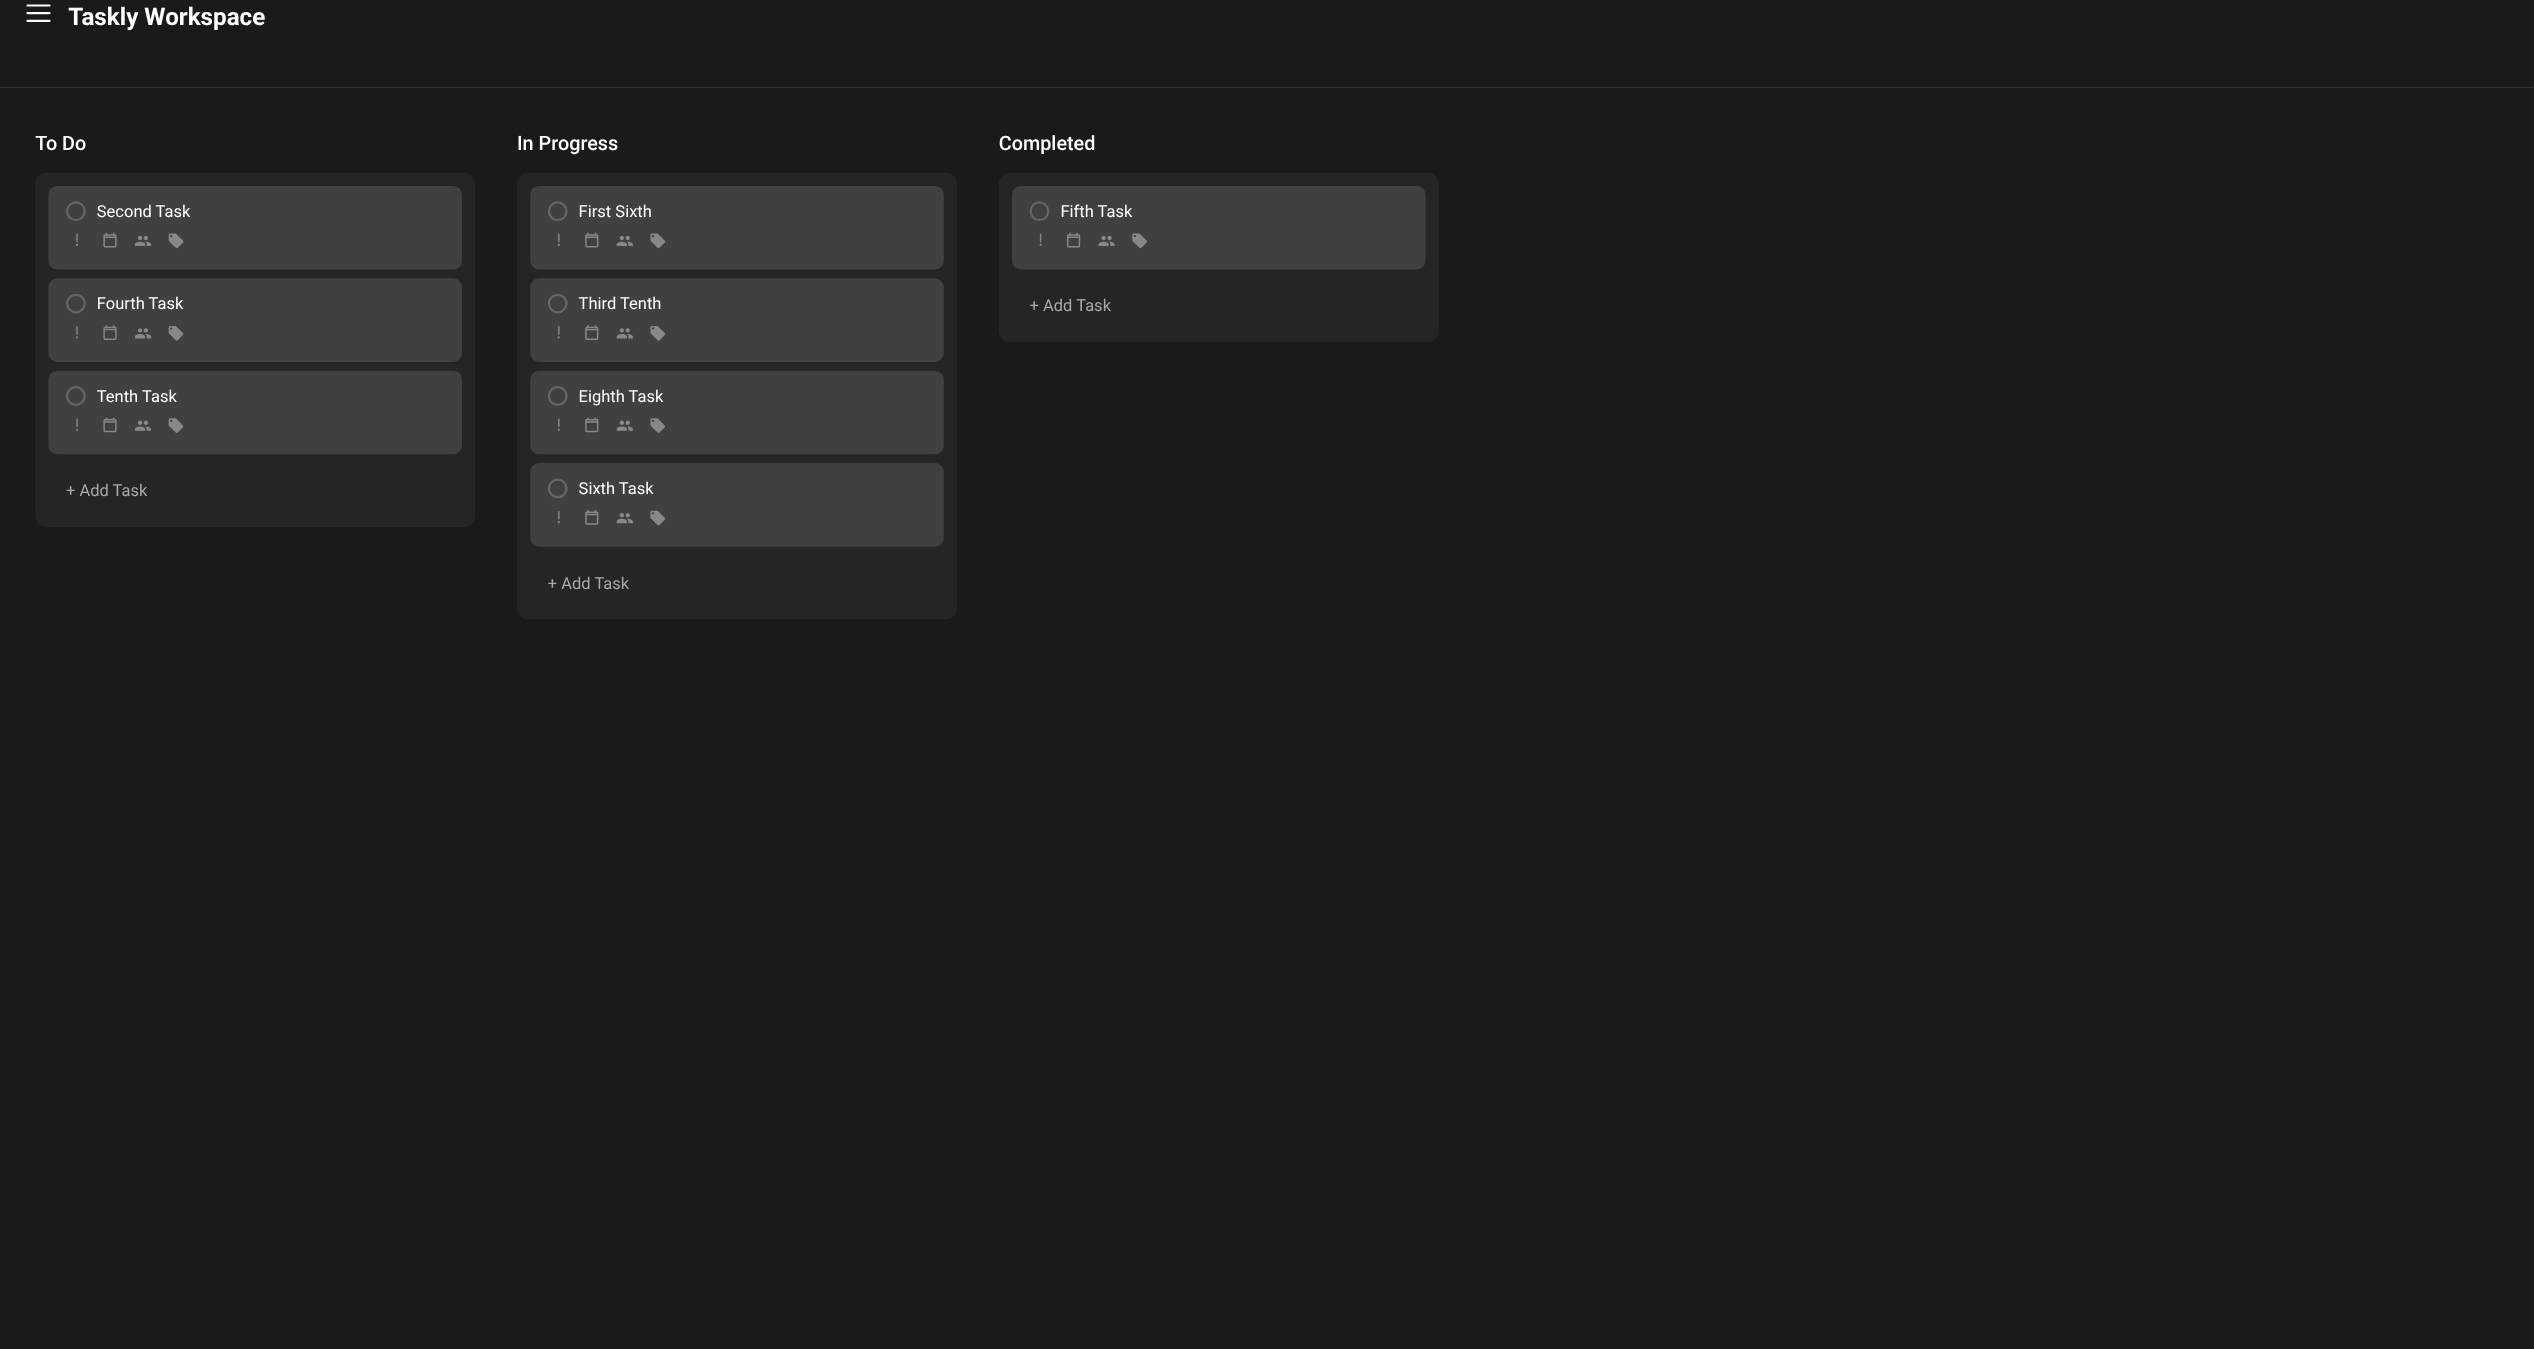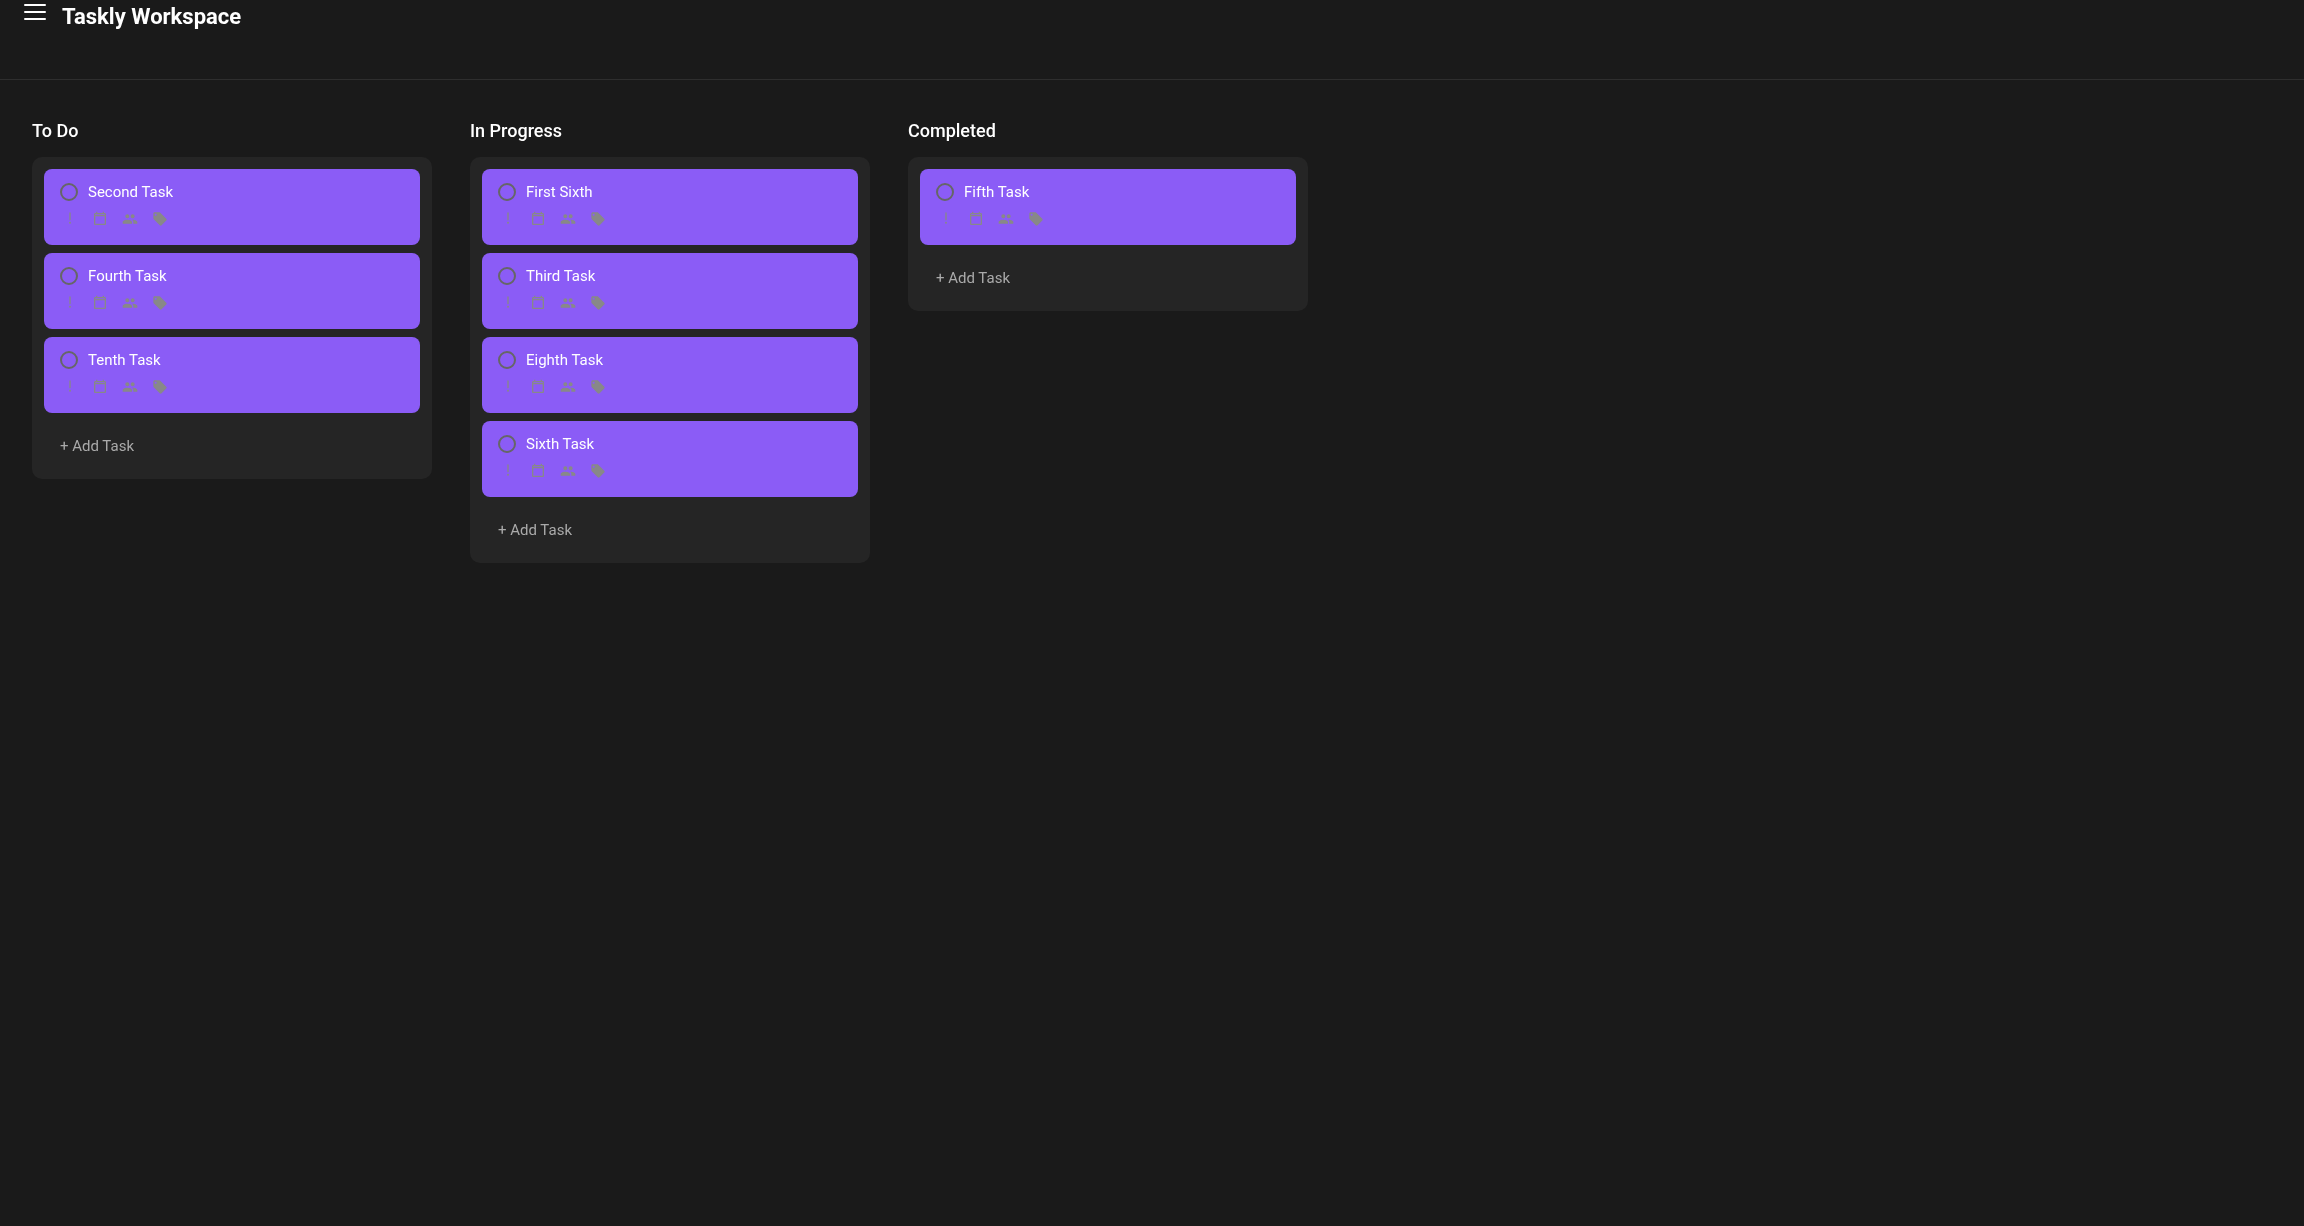--- a/index.html
+++ b/index.html
@@ -54,21 +54,21 @@
     }
     .column-body {
       background-color: #252525;
       border-radius: 10px;
       padding: 12px;
       display: flex;
       flex-direction: column;
       gap: 8px;
     }
     .task-card {
-      background-color: #8b5cf6;
+      background-color: #404040;
       border-radius: 8px;
       padding: 14px 16px;
       cursor: pointer;
     }
     .task-header {
       display: flex;
       align-items: center;
       gap: 10px;
       margin-bottom: 10px;
     }
@@ -211,21 +211,21 @@
                 <path d="M16 11c1.66 0 2.99-1.34 2.99-3S17.66 5 16 5c-1.66 0-3 1.34-3 3s1.34 3 3 3zm-8 0c1.66 0 2.99-1.34 2.99-3S9.66 5 8 5C6.34 5 5 6.34 5 8s1.34 3 3 3zm0 2c-2.33 0-7 1.17-7 3.5V19h14v-2.5c0-2.33-4.67-3.5-7-3.5zm8 0c-.29 0-.62.02-.97.05 1.16.84 1.97 1.97 1.97 3.45V19h6v-2.5c0-2.33-4.67-3.5-7-3.5z"></path>
               </svg></span>
             <span><svg class="icon-svg" viewBox="0 0 24 24" xmlns="http://www.w3.org/2000/svg">
                 <path d="M21.41 11.58l-9-9C12.05 2.22 11.55 2 11 2H4c-1.1 0-2 .9-2 2v7c0 .55.22 1.05.59 1.42l9 9c.36.36.86.58 1.41.58.55 0 1.05-.22 1.41-.59l7-7c.37-.36.59-.86.59-1.41 0-.55-.23-1.06-.59-1.42zM5.5 7C4.67 7 4 6.33 4 5.5S4.67 4 5.5 4 7 4.67 7 5.5 6.33 7 5.5 7z"></path>
               </svg></span>
           </div>
         </div>
         <div class="task-card">
           <div class="task-header">
             <div class="task-checkbox"></div>
-            <span class="task-name">Third Task</span>
+            <span class="task-name">Third Tenth</span>
           </div>
           <div class="task-icons">
             <span style="cursor: pointer;"><svg class="icon-svg" viewBox="0 0 24 24" xmlns="http://www.w3.org/2000/svg">
                 <path d="M12 2C11.4 2 11 2.4 11 3v10c0 0.6 0.4 1 1 1s1-0.4 1-1V3C13 2.4 12.6 2 12 2zm0 14a1.5 1.5 0 1 0 0 3 1.5 1.5 0 0 0 0-3z"></path>
               </svg></span>
             <span><svg class="icon-svg" viewBox="0 0 24 24" xmlns="http://www.w3.org/2000/svg">
                 <path d="M19 3h-1V1h-2v2H8V1H6v2H5C3.9 3 3 3.9 3 5v14c0 1.1.9 2 2 2h14c1.1 0 2-.9 2-2V5c0-1.1-.9-2-2-2zm0 16H5V8h14v11zm0-13H5V5h14v1z"></path>
               </svg></span>
             <span><svg class="icon-svg" viewBox="0 0 24 24" xmlns="http://www.w3.org/2000/svg">
                 <path d="M16 11c1.66 0 2.99-1.34 2.99-3S17.66 5 16 5c-1.66 0-3 1.34-3 3s1.34 3 3 3zm-8 0c1.66 0 2.99-1.34 2.99-3S9.66 5 8 5C6.34 5 5 6.34 5 8s1.34 3 3 3zm0 2c-2.33 0-7 1.17-7 3.5V19h14v-2.5c0-2.33-4.67-3.5-7-3.5zm8 0c-.29 0-.62.02-.97.05 1.16.84 1.97 1.97 1.97 3.45V19h6v-2.5c0-2.33-4.67-3.5-7-3.5z"></path>

